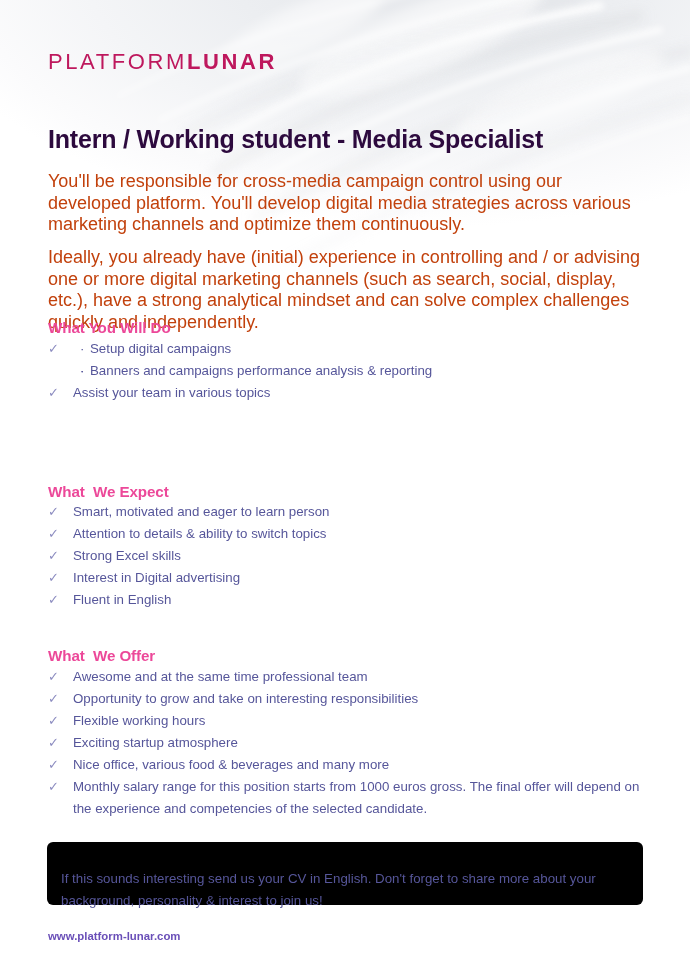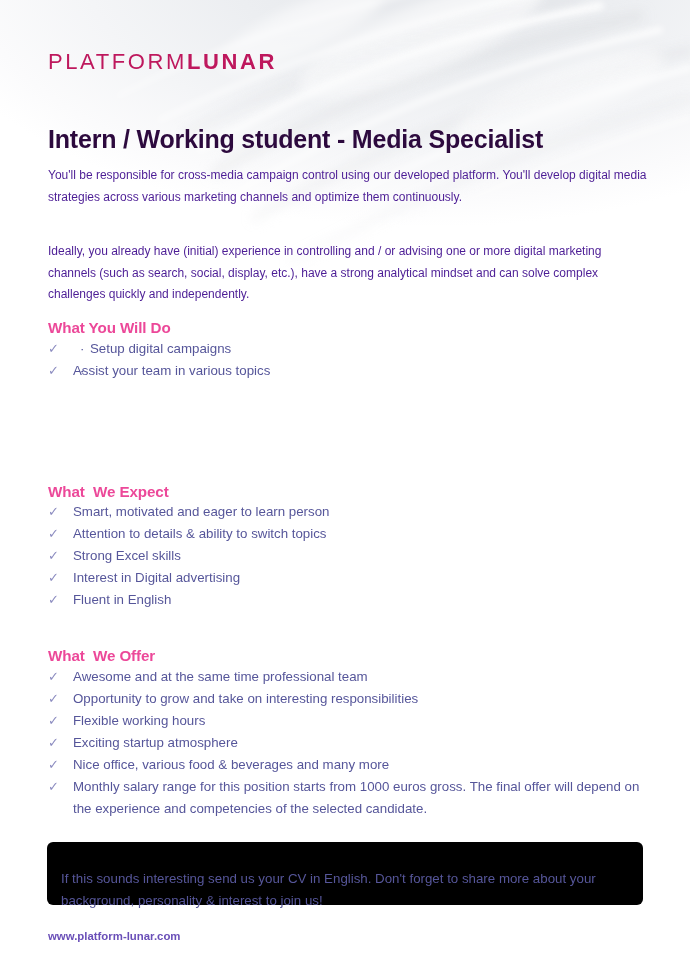--- a/index.html
+++ b/index.html
@@ -71,23 +71,23 @@
     color: #2d0a3e;
     letter-spacing: -0.2px;
     white-space: nowrap;
   }
 
   
   .intro {
     position: absolute;
     left: 48px;
     width: 600px;
-    font-size: 12px;
+    font-size: 18px;
     line-height: 21.5px;
-    color: #4c1d95;
+    color: #c2410c;
   }
   #intro-1 { top: 153px; }
   #intro-2 { top: 229px; width: 600px; }
 
   
   .section-heading {
     position: absolute;
     left: 48px;
     font-size: 15.2px;
     font-weight: 700;
@@ -247,21 +247,21 @@
   <p class="intro" id="intro-1">You'll be responsible for cross-media campaign control using our developed platform. You'll develop digital media strategies across various marketing channels and optimize them continuously.</p>
   <p class="intro" id="intro-2">Ideally, you already have (initial) experience in controlling and / or advising one or more digital marketing channels (such as search, social, display, etc.), have a strong analytical mindset and can solve complex challenges quickly and independently.</p>
 
   <h2 class="section-heading" id="heading-do">What You Will Do</h2>
   <ul class="check-list" id="list-do">
       <li class="check-item">
         <span class="tick">✓</span>
         <ul class="sub-list">
           <li class="sub-item"><span class="dot">·</span><span>Setup digital campaigns</span></li>
           <li class="sub-item"><span class="dot">·</span></li>
-          <li class="sub-item"><span class="dot">·</span></li>
+          <li class="sub-item"><span class="dot">·</span><span>Banners and campaigns performance analysis &amp; reporting</span></li>
         </ul>
       </li>
       <li class="check-item">
         <span class="tick">✓</span>
         <span class="item-text">Assist your team in various topics</span>
       </li>
     </ul>
 
   <h2 class="section-heading" id="heading-expect">What  We Expect</h2>
   <ul class="check-list" id="list-expect">

